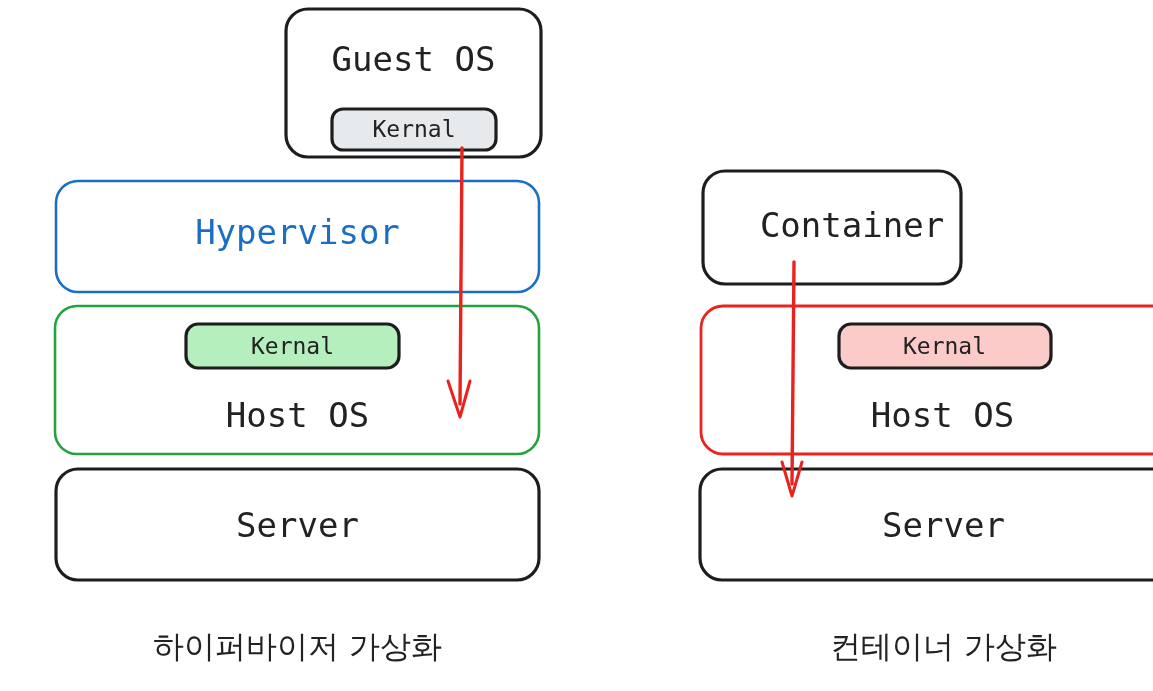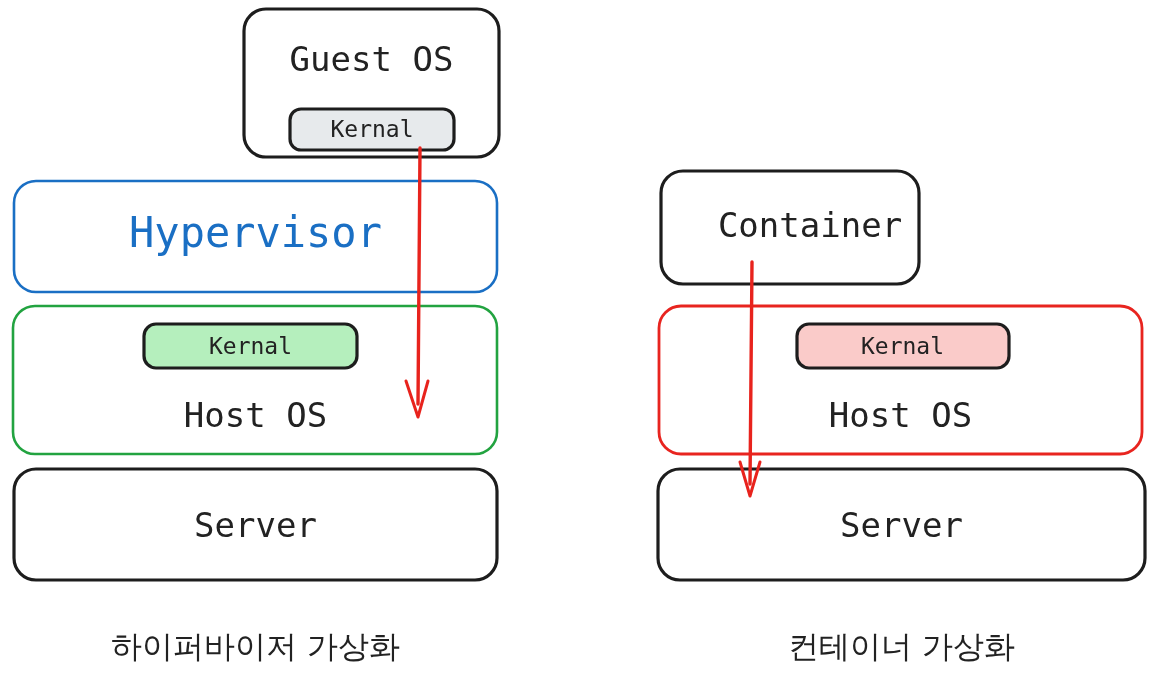--- a/index.html
+++ b/index.html
@@ -10,41 +10,42 @@
   body {
     width: 1153px;
     height: 691px;
     position: relative;
     overflow: hidden;
     font-family: "DejaVu Sans Mono", "Liberation Mono", monospace;
   }
   #diagram-root {
     position: absolute;
     inset: 0;
+    margin-left: 42px;
   }
   .svg-layer {
     position: absolute;
     top: 0;
     left: 0;
     width: 1153px;
     height: 691px;
   }
   .box-label {
     position: absolute;
     display: flex;
     align-items: center;
     justify-content: center;
     font-family: "DejaVu Sans Mono", "Liberation Mono", monospace;
     color: #222222;
     white-space: nowrap;
     pointer-events: none;
   }
   .lbl-guest-os  { left: 243px; top: 28px;  width: 257px; height: 62px;  font-size: 34px; }
   .lbl-kernal-g  { left: 289px; top: 108px; width: 166px; height: 42px;  font-size: 23px; }
-  .lbl-hypervisor{ left: 13px;  top: 180px; width: 485px; height: 104px; font-size: 42px; color: #1a6fc4; }
+  .lbl-hypervisor{ left: 13px;  top: 180px; width: 485px; height: 104px; font-size: 34px; color: #1a6fc4; }
   .lbl-kernal-h  { left: 143px; top: 323px; width: 215px; height: 46px;  font-size: 23px; }
   .lbl-host-os-l { left: 13px;  top: 390px; width: 485px; height: 50px;  font-size: 34px; }
   .lbl-server-l  { left: 13px;  top: 500px; width: 485px; height: 50px;  font-size: 34px; }
   .lbl-container { left: 660px; top: 200px; width: 300px; height: 50px;  font-size: 34px; }
   .lbl-kernal-c  { left: 795px; top: 323px; width: 215px; height: 46px;  font-size: 23px; }
   .lbl-host-os-r { left: 658px; top: 390px; width: 485px; height: 50px;  font-size: 34px; }
   .lbl-server-r  { left: 657px; top: 500px; width: 489px; height: 50px;  font-size: 34px; }
   .caption {
     position: absolute;
     font-family: "DejaVu Sans", "Liberation Sans", sans-serif;

